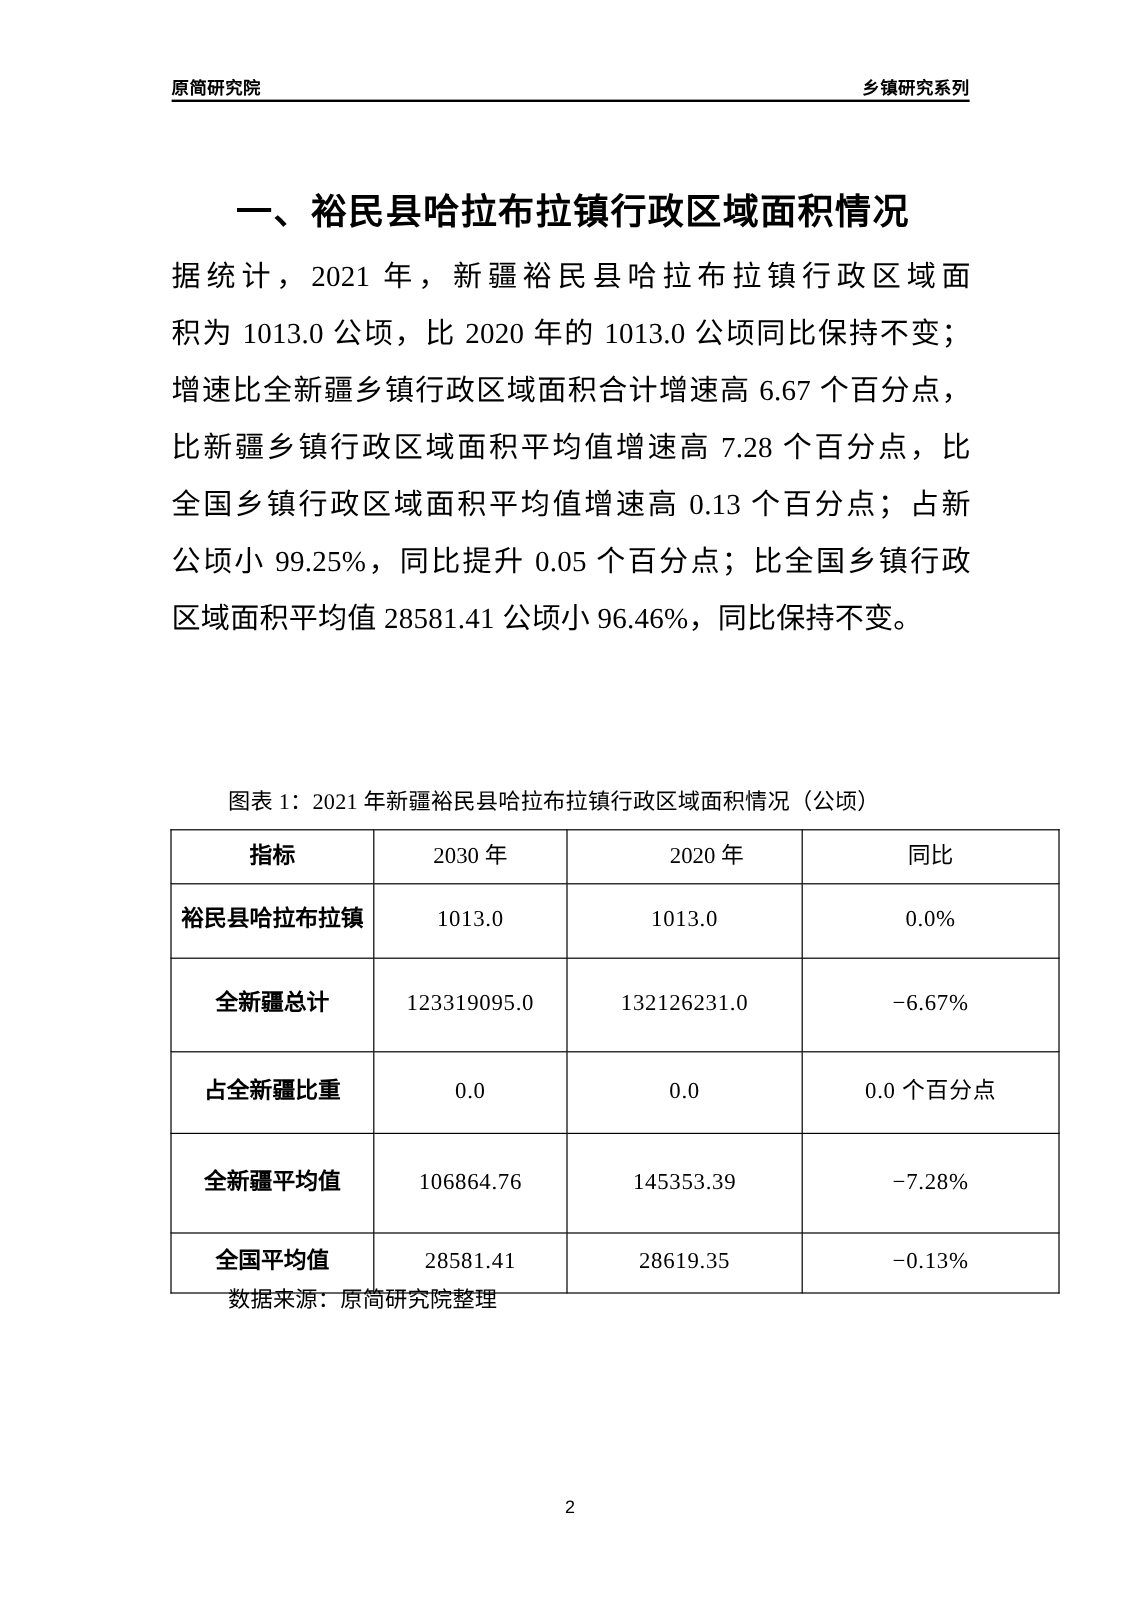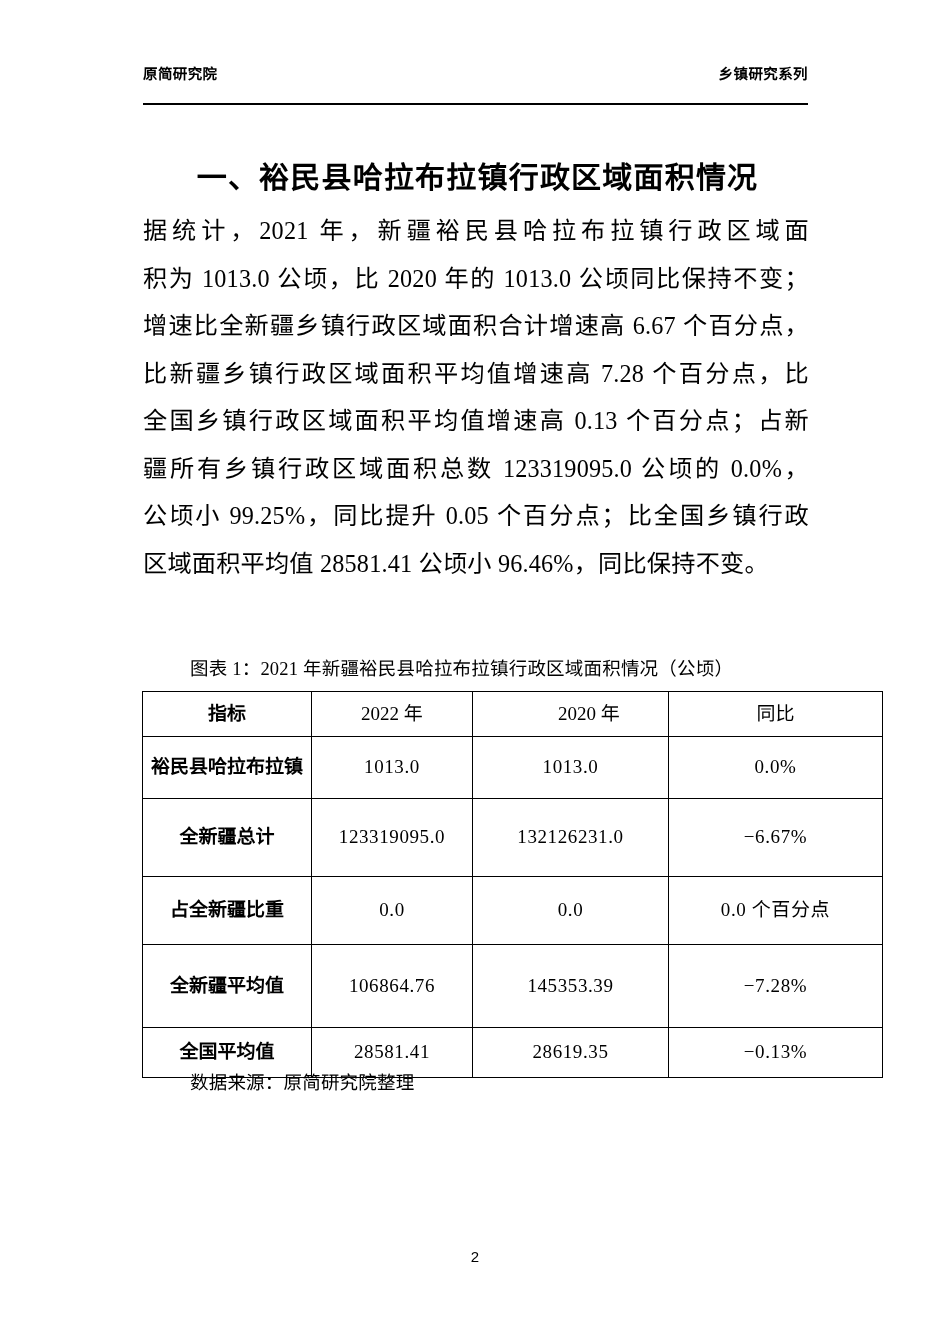--- a/index.html
+++ b/index.html
@@ -27,21 +27,21 @@
   
   .page-header {
     position: absolute;
     left: 143px;
     top: 66px;
     width: 665px;
     display: flex;
     justify-content: space-between;
     align-items: flex-end;
     border-bottom: 2.2px solid #000000;
-    padding-bottom: 20px;
+    padding-bottom: 0;
     font-family: "Liberation Sans", "DejaVu Sans", sans-serif;
     font-weight: bold;
     font-size: 14.5px;
     letter-spacing: 0.4px;
     line-height: 1.2;
   }
 
   .page-header .hdr-left,
   .page-header .hdr-right {
     white-space: nowrap;
@@ -179,33 +179,32 @@
   </div>
 
   <h1 class="section-title">一、裕民县哈拉布拉镇行政区域面积情况</h1>
 
   <div class="body-block">
     <span class="body-line indent">据统计，2021 年，新疆裕民县哈拉布拉镇行政区域面</span>
     <span class="body-line">积为 1013.0 公顷，比 2020 年的 1013.0 公顷同比保持不变；</span>
     <span class="body-line">增速比全新疆乡镇行政区域面积合计增速高 6.67 个百分点，</span>
     <span class="body-line">比新疆乡镇行政区域面积平均值增速高 7.28 个百分点，比</span>
     <span class="body-line">全国乡镇行政区域面积平均值增速高 0.13 个百分点；占新</span>
-    <span class="body-line">疆所有乡镇行政区域面积总数 123319095.0 公顷的 0.0%，</span>
     <span class="body-line">公顷小 99.25%，同比提升 0.05 个百分点；比全国乡镇行政</span>
     <span class="body-line last">区域面积平均值 28581.41 公顷小 96.46%，同比保持不变。</span>
   </div>
 
   <div class="table-caption">图表 1：2021 年新疆裕民县哈拉布拉镇行政区域面积情况（公顷）</div>
 
   <div class="data-table-wrap">
     <table class="data-table">
       <thead>
         <tr class="r-head">
           <td class="col-label">指标</td>
-          <td class="col-y1">2022 年</td>
+          <td class="col-y1">2030 年</td>
           <td class="col-y2">2020 年</td>
           <td class="col-yoy">同比</td>
         </tr>
       </thead>
       <tbody>
         <tr class="r-0">
           <td class="col-label">裕民县哈拉布拉镇</td>
           <td class="num">1013.0</td>
           <td class="num">1013.0</td>
           <td class="num">0.0%</td>

